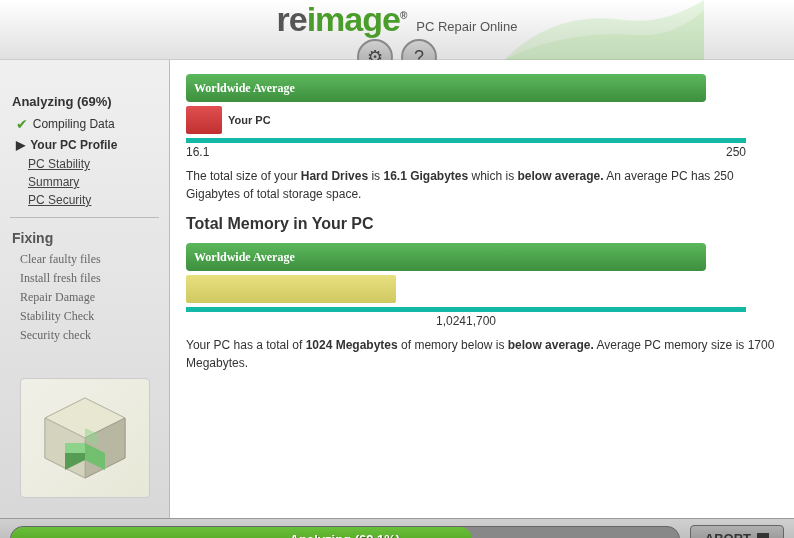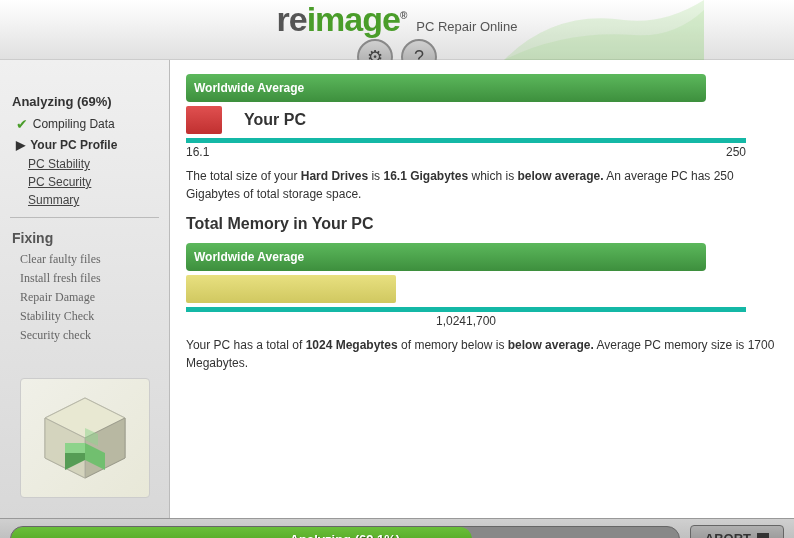--- a/index.html
+++ b/index.html
@@ -205,38 +205,39 @@
       font-weight: bold;
       color: white;
       padding-left: 8px;
       line-height: 28px;
     }
     .bar-worldwide {
       background: linear-gradient(to bottom, #5cb85c, #3d8f3d);
       width: 520px;
       height: 28px;
       border-radius: 4px;
+      font-family: Liberation Serif, serif;
     }
     .bar-yourpc-red {
       background: linear-gradient(to bottom, #e05050, #c03030);
       width: 36px;
       height: 28px;
       border-radius: 2px;
     }
     .bar-yourpc-yellow {
       background: linear-gradient(to bottom, #e8e080, #d0c860);
       width: 210px;
       height: 28px;
       border-radius: 2px;
     }
     .bar-yourpc-label {
-      font-size: 16px;
-      font-weight: bold;
-      color: #333;
-      padding-left: 22px;
+      font-size: 11px;
+      font-weight: bold;
+      color: #333;
+      padding-left: 6px;
       line-height: 28px;
     }
     .scale-row {
       display: flex;
       justify-content: space-between;
       font-size: 12px;
       color: #333;
       padding-top: 2px;
       border-top: 5px solid #14b8a6;
       width: 560px;
@@ -343,22 +344,22 @@
     <div class="sidebar-section-title">Analyzing (69%)</div>
     <div class="sidebar-item">
       <span class="check-icon">✔</span>
       <span>Compiling Data</span>
     </div>
     <div class="sidebar-item active">
       <span class="arrow-icon">▶</span>
       <span>Your PC Profile</span>
     </div>
     <div class="sidebar-subitem">PC Stability</div>
+    <div class="sidebar-subitem">Summary</div>
     <div class="sidebar-subitem">PC Security</div>
-    <div class="sidebar-subitem">Summary</div>
 
     <div class="sidebar-divider"></div>
 
     <div class="sidebar-section-fixing">Fixing</div>
     <div class="sidebar-fix-item">Clear faulty files</div>
     <div class="sidebar-fix-item">Install fresh files</div>
     <div class="sidebar-fix-item">Repair Damage</div>
     <div class="sidebar-fix-item">Stability Check</div>
     <div class="sidebar-fix-item">Security check</div>
 

